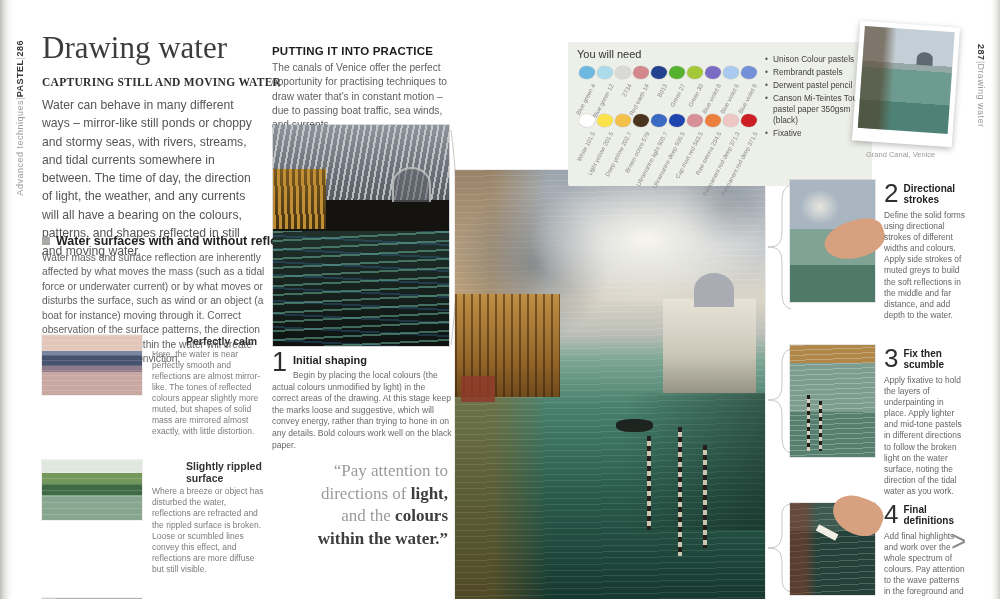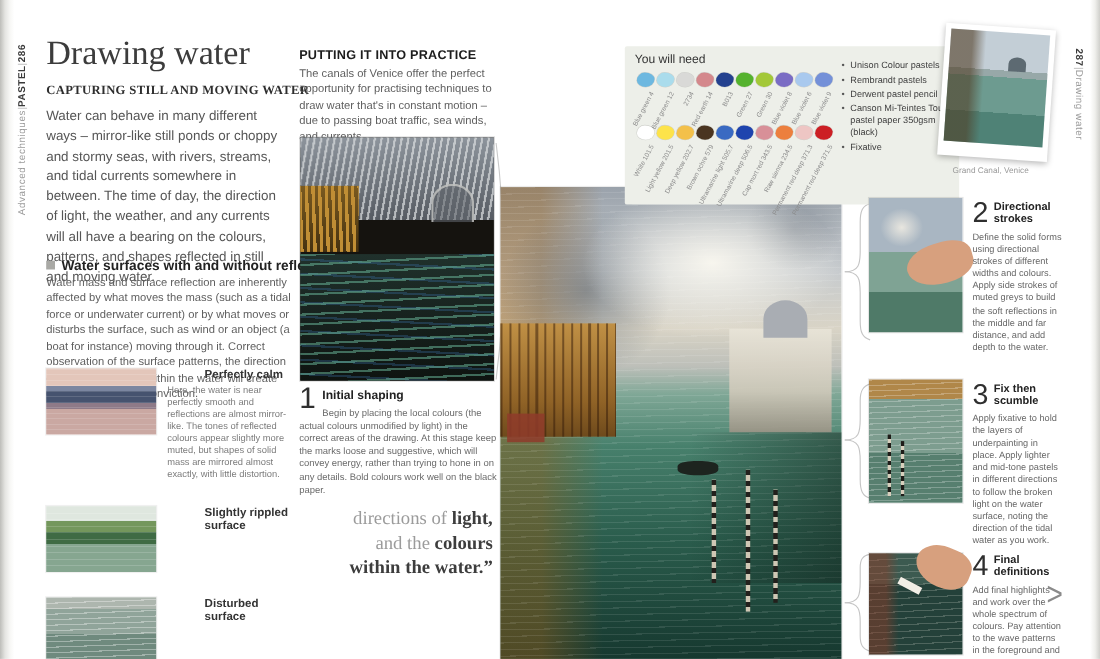--- a/index.html
+++ b/index.html
@@ -189,20 +189,21 @@
       <div class="thumb t1"></div>
       <div class="ex-cap">
         <div class="ex-title">Perfectly calm</div>
         <div class="ex-body">Here, the water is near perfectly smooth and reflections are almost mirror-like. The tones of reflected colours appear slightly more muted, but shapes of solid mass are mirrored almost exactly, with little distortion.</div>
       </div>
     </div>
     <div class="ex-row">
       <div class="thumb t2"></div>
       <div class="ex-cap">
         <div class="ex-title">Slightly rippled surface</div>
+        <div class="ex-body">Where a breeze or object has disturbed the water, reflections are refracted and the rippled surface is broken. Loose or scumbled lines convey this effect, and reflections are more diffuse but still visible.</div>
       </div>
     </div>
     <div class="ex-row">
       <div class="thumb t3"></div>
       <div class="ex-cap">
         <div class="ex-title">Disturbed surface</div>
 
       </div>
     </div>
   </div>
@@ -217,20 +218,21 @@
     <div class="s1-water"></div>
   </div>
 
   <div class="abs step1">
     <span class="num-big">1</span>
     <div class="step1-title">Initial shaping</div>
     <div class="step1-body">Begin by placing the local colours (the actual colours unmodified by light) in the correct areas of the drawing. At this stage keep the marks loose and suggestive, which will convey energy, rather than trying to hone in on any details. Bold colours work well on the black paper.</div>
   </div>
 
   <div class="abs quote">
+      <div><span class="dim">“Pay attention to</span></div>
       <div><span class="dim">directions of </span><span class="em">light,</span></div>
       <div><span class="dim">and the </span><span class="em">colours</span></div>
       <div><span class="em">within the water.”</span></div>
     </div>
 
   <div class="abs art-main">
     <div class="am-sky"></div>
     <div class="am-bldg"></div>
     <div class="am-red"></div>
     <div class="am-church"></div>

